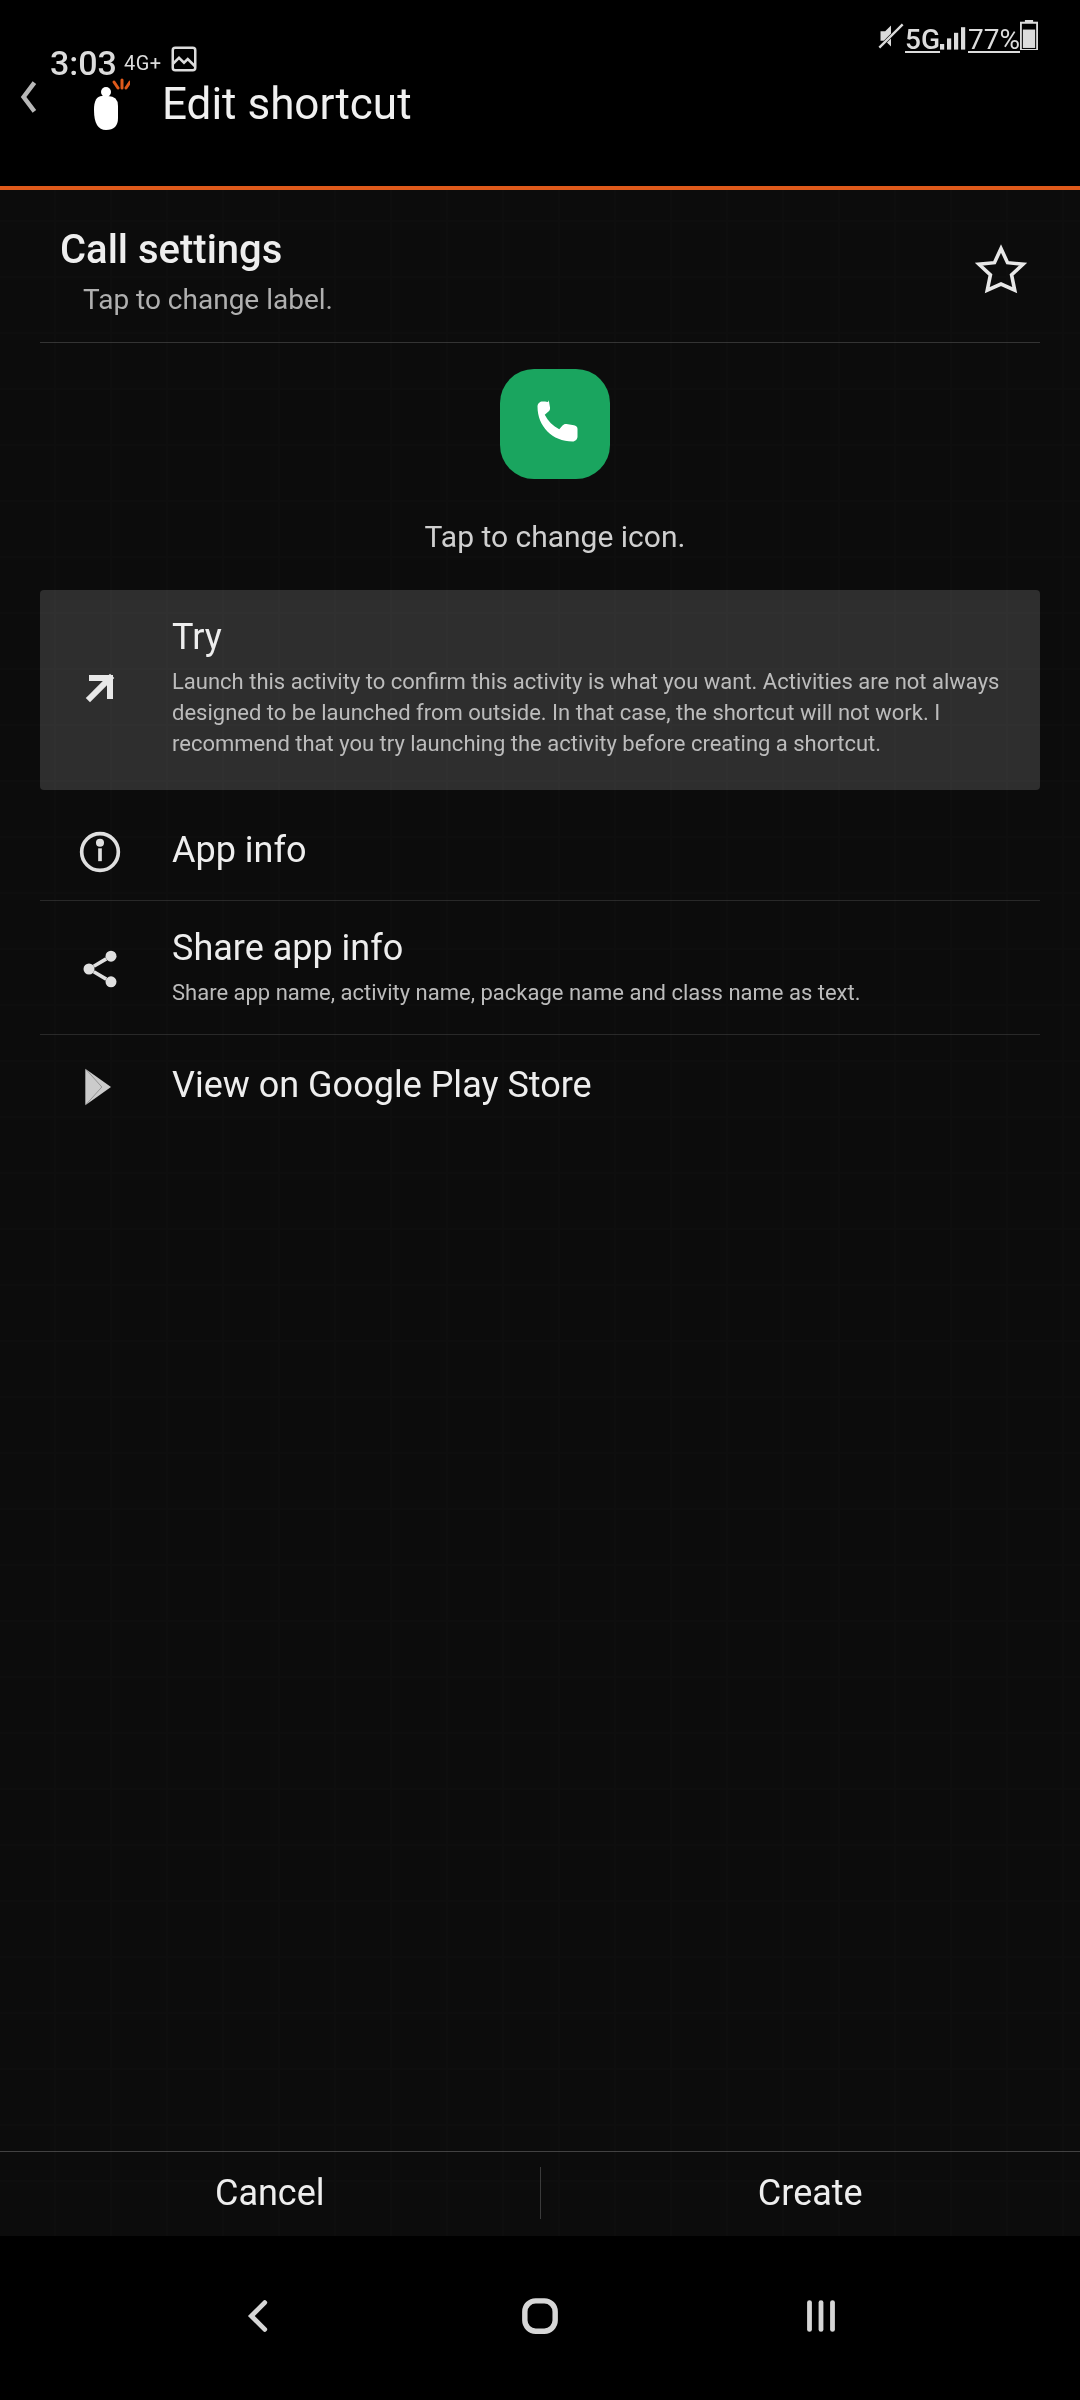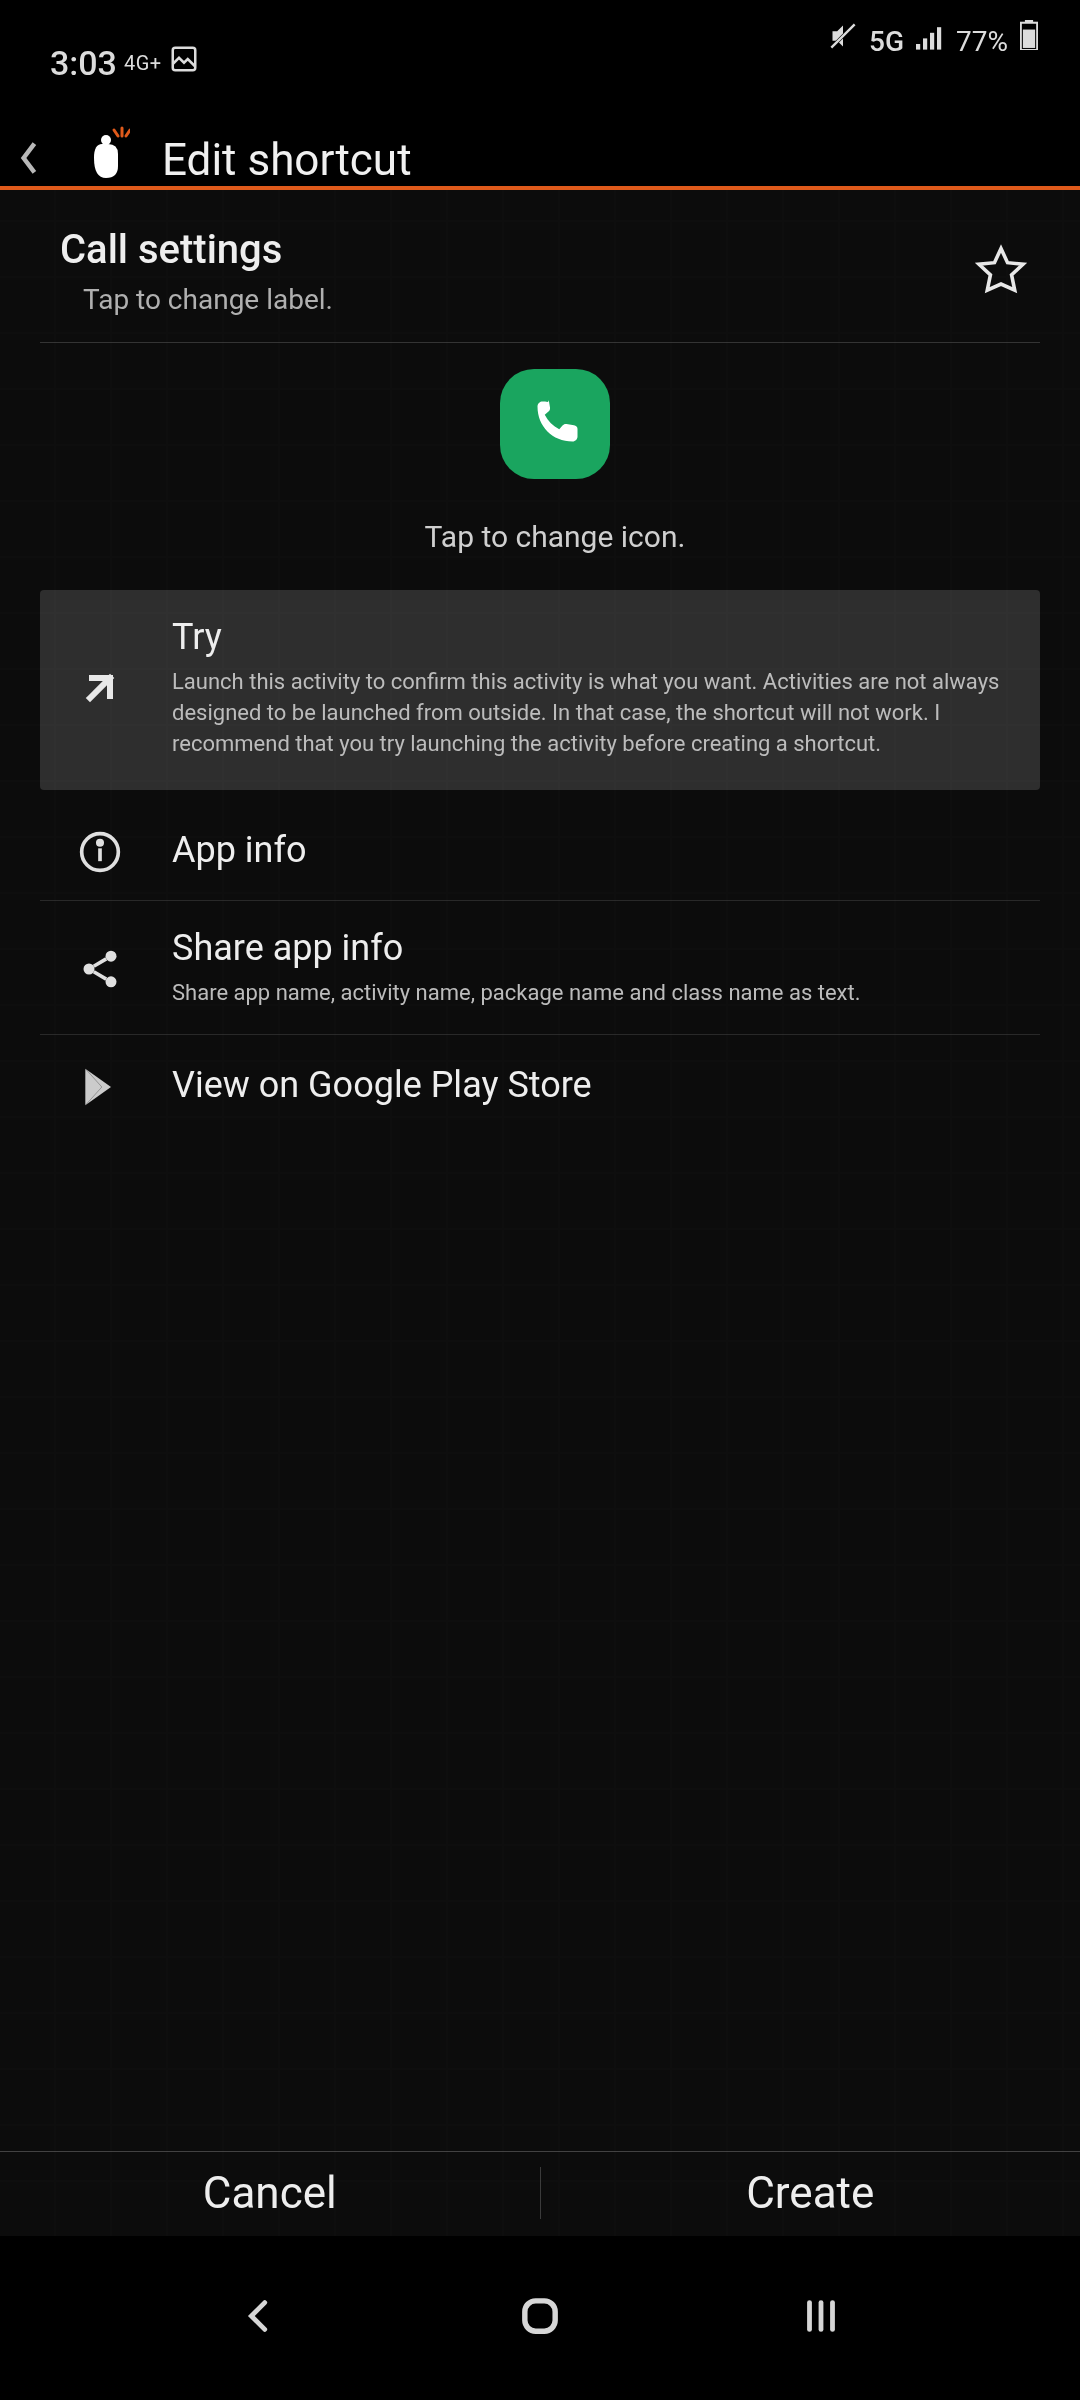--- a/index.html
+++ b/index.html
@@ -1,26 +1,26 @@
 <!DOCTYPE html>
 <html><head>
 <meta charset="utf-8">
 <style>
   * { margin:0; padding:0; box-sizing:border-box; font-family: -apple-system, Roboto, "Segoe UI", sans-serif; }
   html,body { width:1080px; height:2400px; background:#000; color:#e8e8e8; overflow:hidden; }
 
   
   .status-bar { height:78px; display:flex; justify-content:space-between; align-items:center; padding:0 42px 0 50px; font-size:32px; color:#dcdcdc; }
   .status-left  { display:flex; align-items:center; gap:7px;margin-top:48px; }
-  .status-right { display:flex; align-items:flex-end; gap:12px; font-weight:400; }
+  .status-right { display:flex; align-items:center; font-weight:400;text-decoration:underline; }
   .status-bar .clock { font-size:34px; font-weight:500; }
   .status-bar .small { font-size:20px; letter-spacing:0.5px; }
 
   
-  .app-bar { height:108px; display:flex; align-items:flex-end; gap:32px; padding:0 12px; }
+  .app-bar { height:108px; display:flex; align-items:flex-start; gap:32px; padding:0 12px; }
   .app-bar .chevron { color:#aaa; font-size:40px; padding:0 6px; }
   .app-logo { width:52px; height:60px; position:relative; }
   .app-title { font-size:44px; font-weight:400; color:#f0f0f0; }
   .accent-line { height:4px; background:#e05a1b; }
 
   
   .content {
     height:2046px;
     background:
       repeating-linear-gradient(0deg , #0c0c0c 0 54px, #0e0e0e 54px 56px),
@@ -50,21 +50,21 @@
   .item .col  { flex:1; }
   .item .title { font-size:36px; color:#eee; font-weight:400; }
   .item .desc  { font-size:22px; color:#bcbcbc; margin-top:8px; line-height:1.42; }
   .item.card { background:rgba(255,255,255,0.14); margin:10px 40px; padding:26px 28px 30px 30px; border-radius:4px;}
   .item.card .glyph{ padding-top:0; }
   .hr2 { height:1px; background:#555; margin:0 40px; opacity:.4;}
 
   
   .action-sep { position:absolute; bottom:84px; left:0; right:0; height:1px; background:#777; opacity:.5;}
   .actions { position:absolute; bottom:0; left:0; right:0; height:86px; display:flex; }
-  .actions .btn { flex:1; display:flex; align-items:center; justify-content:center; font-size:44px; color:#eee; }
+  .actions .btn { flex:1; display:flex; align-items:center; justify-content:center; font-size:36px; color:#eee; }
   .actions .vsep { width:1px; background:#6a6a6a; opacity:.5; height:52px; align-self:center;}
 
   
   .navbar { height:164px; background:#000; display:flex; align-items:center; justify-content:space-around; padding:0 120px;}
   .navglyph { color:#d6d6d6; }
 </style>
 </head>
 <body>
 
 <div class="status-bar">

